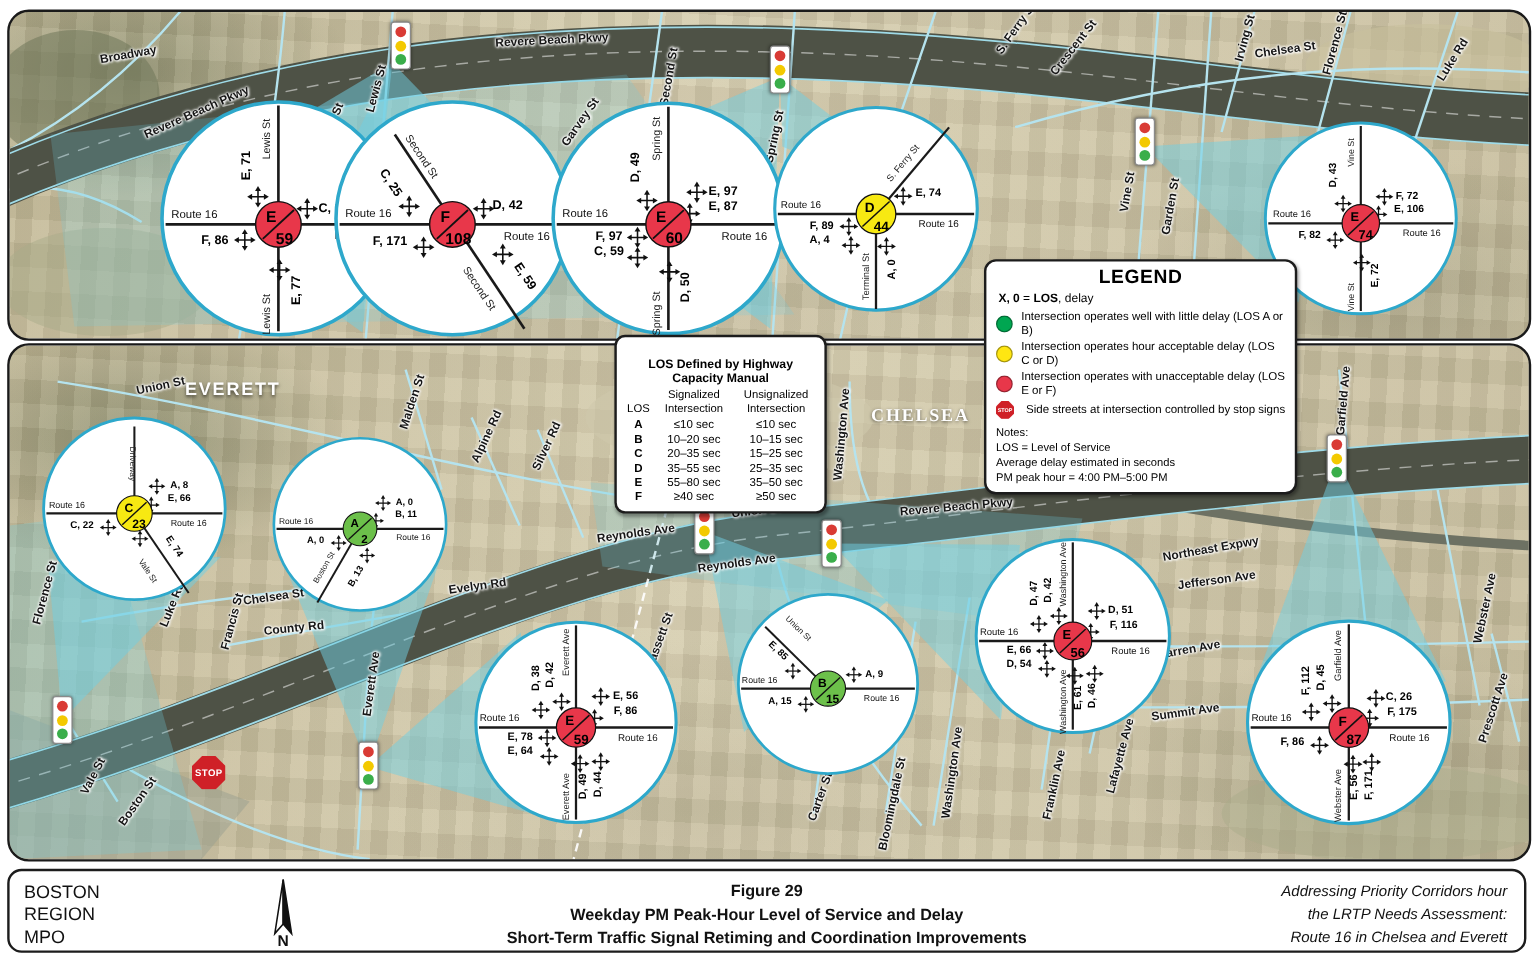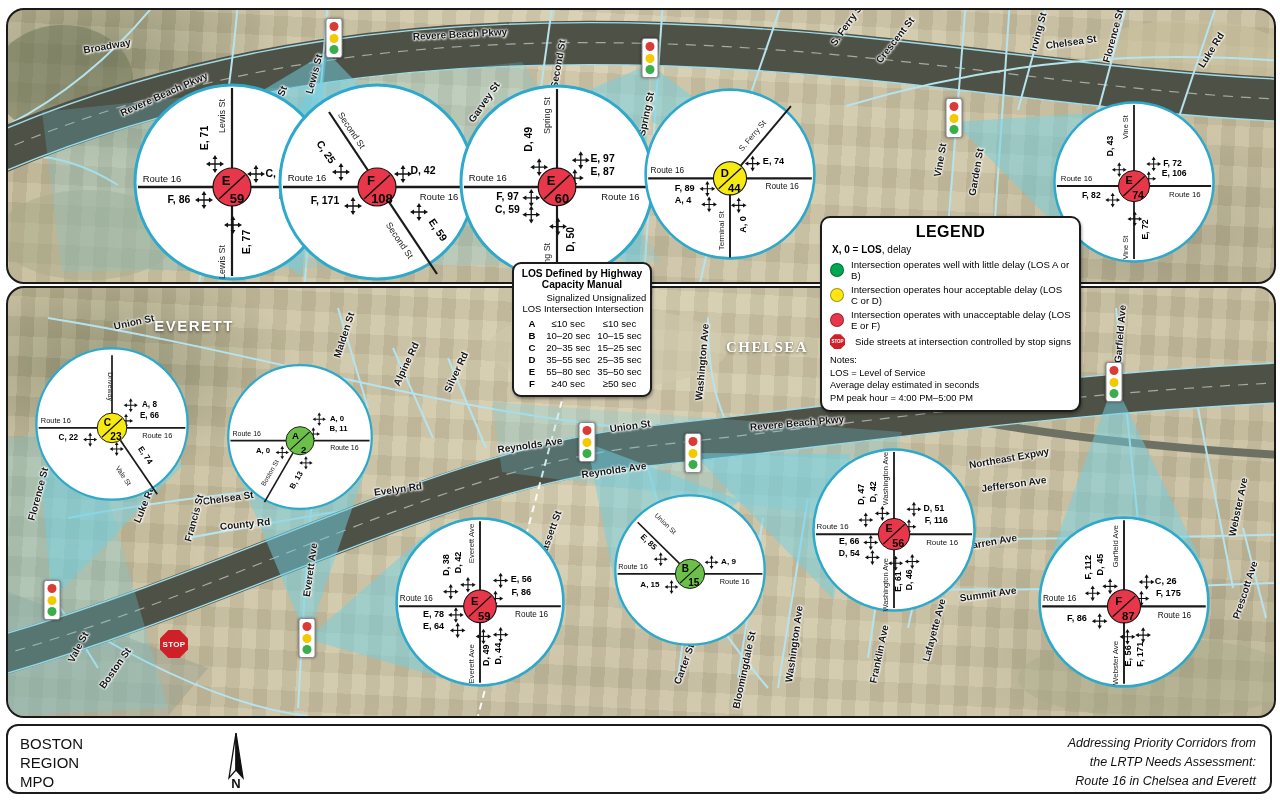--- a/index.html
+++ b/index.html
@@ -48,22 +48,22 @@
   .legend-item{display:flex;align-items:center;gap:7px;font-size:9.6px;margin:3px 0;line-height:1.15;justify-content:space-between;}
   .legend-dot{width:14px;height:14px;border-radius:50%;flex:0 0 auto;border:1px solid rgba(0,0,0,.35);box-sizing:border-box;}
   .legend-stop{width:15px;height:15px;flex:0 0 auto;background:#cf2027;
     clip-path:polygon(30% 0,70% 0,100% 30%,100% 70%,70% 100%,30% 100%,0 70%,0 30%);
     display:flex;align-items:center;justify-content:center;color:#fff;font-size:4.5px;font-weight:700;}
   .legend-signal{width:11px;height:27px;background:#fff;border:1px solid #999;border-radius:2px;flex:0 0 auto;
     display:flex;flex-direction:column;align-items:center;justify-content:space-evenly;}
   .legend-signal .sig-dot{width:6.5px;height:6.5px;}
   .legend-notes{font-size:9.3px;margin-top:5px;line-height:1.35;}
   
-  #los-table{position:absolute;left:512px;top:262px;width:140px;background:#fff;border:2px solid #1c1c1c;
-    border-radius:9px;padding:4px 6px 6px 6px;z-index:30;box-shadow:1px 2px 3px rgba(0,0,0,.35);box-sizing:border-box;}
+  #los-table{position:absolute;left:512px;top:279px;width:177px;background:#fff;border:2px solid #1c1c1c;
+    border-radius:9px;padding:18px 6px 6px 6px;z-index:30;box-shadow:1px 2px 3px rgba(0,0,0,.35);box-sizing:border-box;}
   #los-table h3{margin:0 0 3px 0;font-size:10.2px;text-align:center;}
   .los-grid{display:grid;grid-template-columns:24px 1fr 1fr;row-gap:1px;font-size:9.6px;text-align:center;}
   .los-grid .hdr{font-size:9.4px;line-height:1.15;margin-bottom:2px;}
   .los-grid .ltr{font-weight:700;}
   
   #footer{position:absolute;left:6px;top:724px;width:1266px;height:70px;border:2px solid #1c1c1c;
     border-radius:12px;box-sizing:border-box;}
   .org-block{position:absolute;left:12px;top:9px;font-size:15px;line-height:1.25;color:#111;}
   .north{position:absolute;left:208px;top:4px;}
   .title-block{position:absolute;left:0;right:0;top:7px;text-align:center;font-size:13.5px;font-weight:700;line-height:1.45;color:#111;}
@@ -968,20 +968,25 @@
     <div class="org-block">
       <div>BOSTON</div>
       <div>REGION</div>
       <div>MPO</div>
     </div>
     <svg class="north" width="40" height="62" viewBox="0 0 40 62">
       <polygon points="20,3 13,48 20,40" fill="#fff" stroke="#111" stroke-width="1.3"></polygon>
       <polygon points="20,3 27,48 20,40" fill="#111" stroke="#111" stroke-width="1.3"></polygon>
       <text x="20" y="58" text-anchor="middle" font-size="13" font-weight="bold" fill="#111">N</text>
     </svg>
+    <div class="title-block">
+      <div>Figure 29</div>
+      <div>Weekday PM Peak-Hour Level of Service and Delay</div>
+      <div>Short-Term Traffic Signal Retiming and Coordination Improvements</div>
+    </div>
     <div class="credit-block">
-      <div>Addressing Priority Corridors from</div>
+      <div>Addressing Priority Corridors hour</div>
       <div>the LRTP Needs Assessment:</div>
       <div>Route 16 in Chelsea and Everett</div>
     </div>
   </div>
 
 </div>
 
 </body></html>

